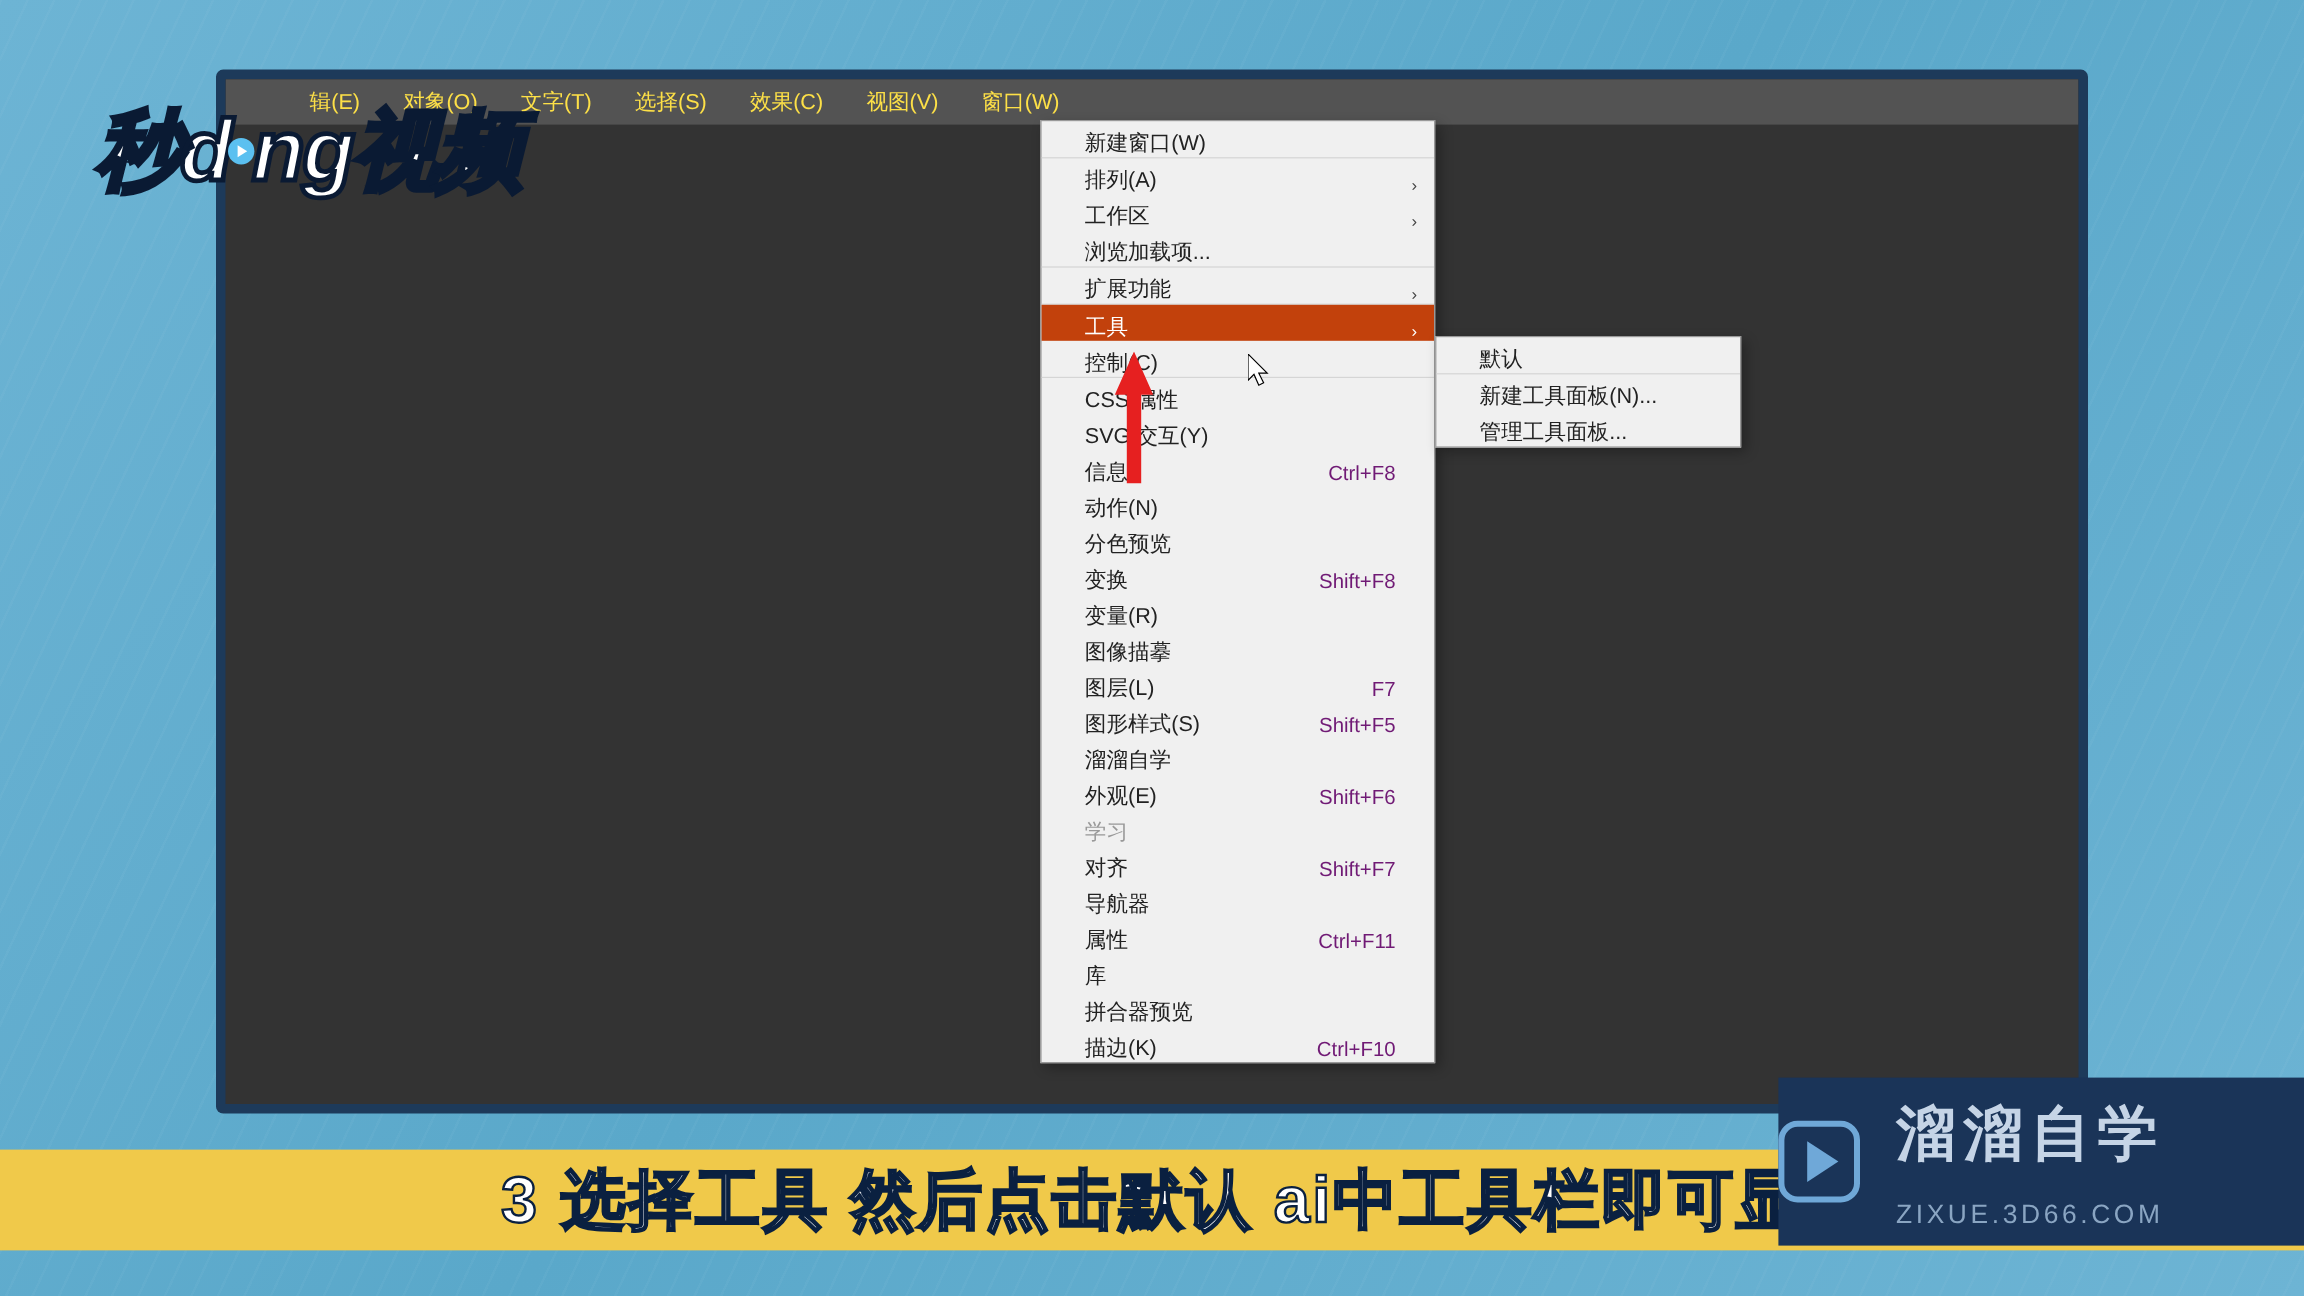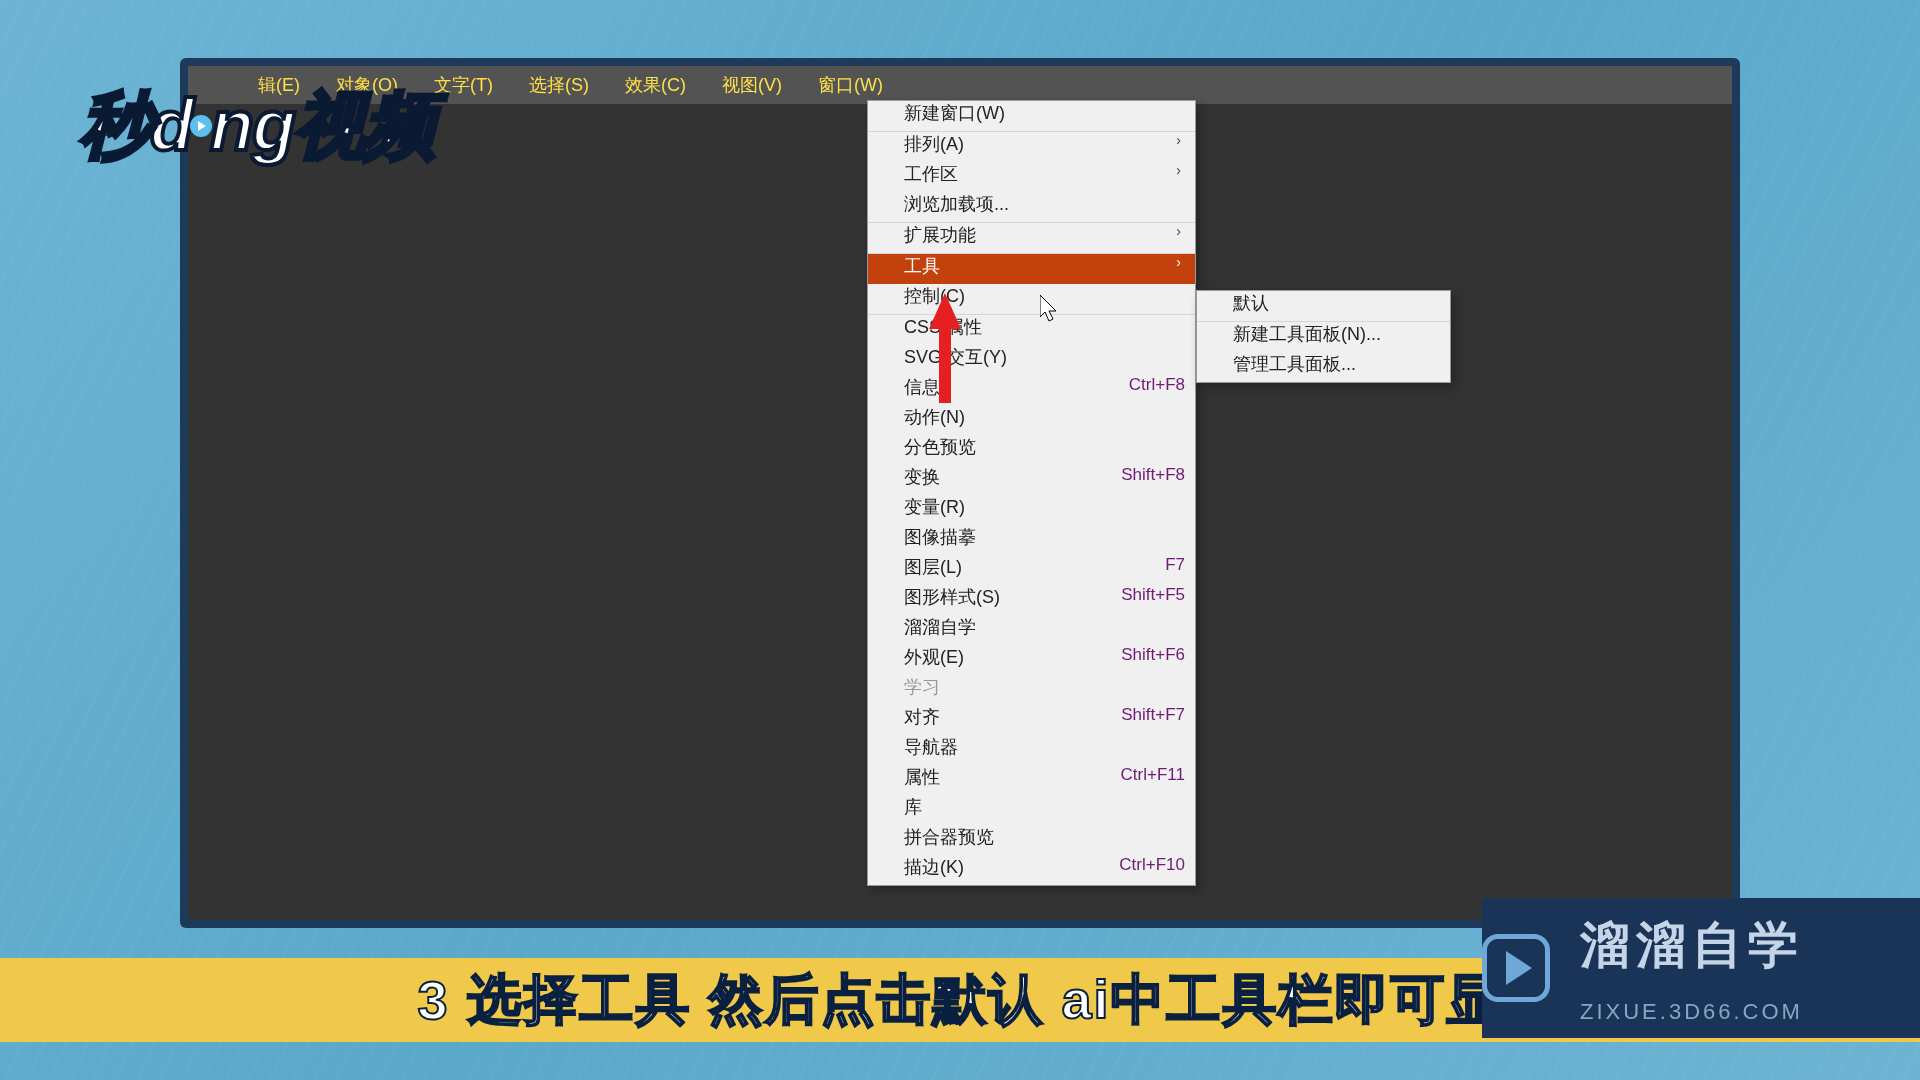--- a/index.html
+++ b/index.html
@@ -69,23 +69,23 @@
     background: #f0f0f0;
     border: 1px solid #999;
     box-shadow: 4px 4px 10px rgba(0,0,0,0.3);
     z-index: 10;
   }
   .dropdown-section { border-top: 1px solid #d5d5d5; }
   .dropdown-section:first-child { border-top: none; }
   .dropdown-item {
     height: 30px;
     display: flex;
-    align-items: flex-start;
+    align-items: flex-end;
     padding-left: 36px;
-    padding-right: 10px;
+    padding-right: 32px;
     font-size: 18px;
     color: #222;
     position: relative;
   }
   .dropdown-item.highlighted { background: #c2410c; color: #fff; }
   .dropdown-item.disabled { color: #999; }
   .dropdown-item .shortcut { margin-left: auto; color: #701a75; font-size: 17px; }
   .dropdown-item .sub-arrow {
     position: absolute;
     right: 14px;
@@ -96,21 +96,20 @@
 
   .submenu {
     position: absolute;
     top: 280px;
     left: 1196px;
     width: 255px;
     background: #f0f0f0;
     border: 1px solid #999;
     box-shadow: 4px 4px 10px rgba(0,0,0,0.3);
     z-index: 11;
-    margin-top: 10px;
   }
   .submenu .dropdown-section { border-top: 1px solid #d5d5d5; }
   .submenu .dropdown-section:first-child { border-top: none; }
   .submenu .dropdown-item { height: 30px; }
 
   .red-arrow {
     position: absolute;
     left: 925px;
     top: 293px;
     z-index: 20;

